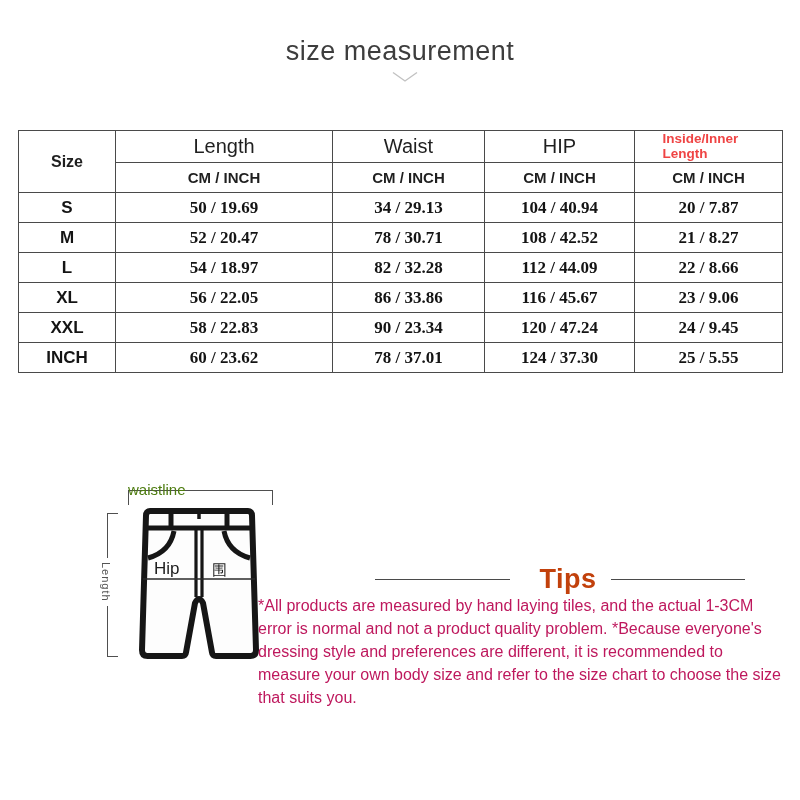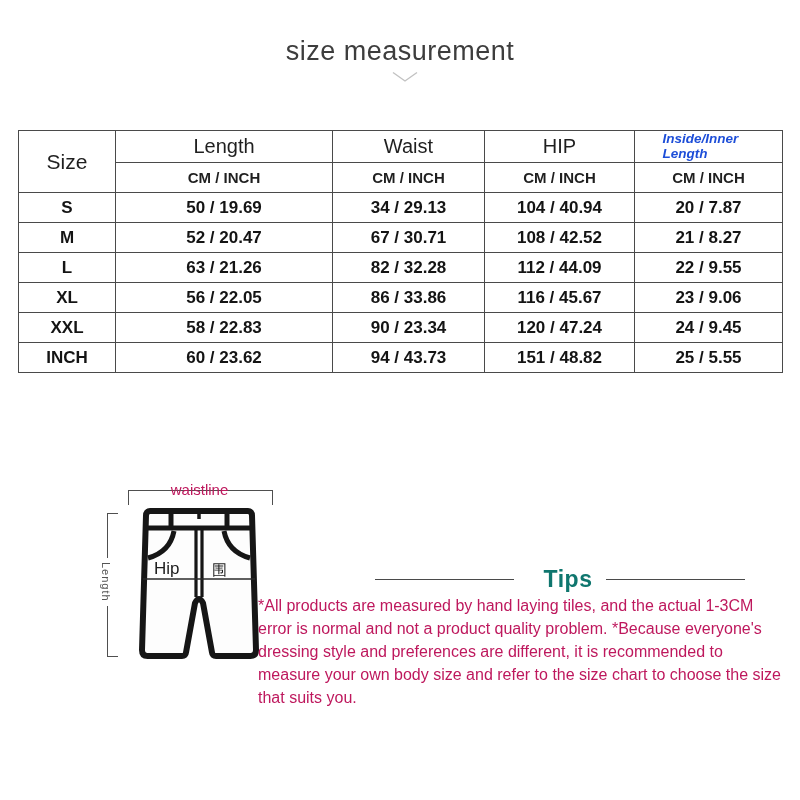--- a/index.html
+++ b/index.html
@@ -18,54 +18,54 @@
     position:absolute;left:18px;top:130px;width:764px;height:242px;
     border-collapse:collapse;table-layout:fixed;
   }
   .size-table th,.size-table td{
     border:1px solid #4a4a4a;text-align:center;vertical-align:middle;padding:0;
     color:#1f1f1f;
   }
   .c-size{width:97px;} .c-length{width:217px;} .c-waist{width:152px;}
   .c-hip{width:150px;} .c-inner{width:148px;}
   tr.hrow1{height:32px;} tr.hrow2{height:30px;padding-left:36px;} tr.drow{height:30px;}
-  .th-size{font-size:21px;font-weight:400;color:#222;}
+  .th-size{font-size:16px;font-weight:700;color:#222;}
   .th-main{font-size:20px;font-weight:400;color:#2b2b2b;}
   .th-inner .inner-wrap{
     display:inline-block;max-width:92px;text-align:left;
-    font-size:13.5px;font-weight:600;line-height:1.12;color:#1d4ed8;font-style:italic;
+    font-size:13.5px;font-weight:600;line-height:1.12;color:#ef4444;
   }
   .th-unit{font-size:15px;font-weight:700;color:#141414;}
-  td.cell{font-size:17px;font-weight:700;color:#141414;}
+  td.cell{font-size:17px;font-weight:700;color:#141414;font-family:Liberation Serif, serif;}
   td.cell-size{font-size:17px;font-weight:700;color:#141414;}
   
   .waistline-bracket{
     position:absolute;left:128px;top:490px;width:143px;height:14px;
     border-top:1px solid #4f4f4f;border-left:1px solid #4f4f4f;border-right:1px solid #4f4f4f;
   }
   .waistline-label{
-    position:absolute;left:128px;top:481px;width:143px;text-align:center;
-    font-size:15px;color:#be185d;
+    position:absolute;left:128px;top:481px;width:143px;text-align:left;
+    font-size:15px;color:#4d7c0f;
   }
   .length-bracket{
     position:absolute;left:107px;top:513px;width:10px;height:142px;
     border-left:1px solid #4f4f4f;border-top:1px solid #4f4f4f;border-bottom:1px solid #4f4f4f;
   }
   .length-label{
     position:absolute;left:99px;top:558px;background:#ffffff;padding:4px 1px;
     writing-mode:vertical-rl;font-size:11px;color:#555555;letter-spacing:1px;
   }
   .shorts-svg{position:absolute;left:137px;top:505px;}
   
   .tips-head{
     position:absolute;left:375px;top:566px;width:370px;height:26px;
     display:flex;align-items:center;gap:14px;
   }
   .tips-rule{flex:1;height:0;border-top:1px solid #4a4a4a;}
-  .tips-title{font-size:23px;font-weight:700;color:#0f766e;letter-spacing:.5px;margin-left:16px;}
+  .tips-title{font-size:27px;font-weight:700;color:#c2410c;letter-spacing:.5px;margin-left:16px;}
   .tips-body{
     position:absolute;left:258px;top:594px;width:528px;
     font-size:16px;line-height:1.44;color:#be185d;
   }
 </style>
 </head>
 <body>
 
 <div id="canvas">
 
@@ -103,50 +103,50 @@
       <tr class="drow">
         <td class="cell-size">S</td>
         <td class="cell">50 / 19.69</td>
         <td class="cell">34 / 29.13</td>
         <td class="cell">104 / 40.94</td>
         <td class="cell">20 / 7.87</td>
       </tr>
       <tr class="drow">
         <td class="cell-size">M</td>
         <td class="cell">52 / 20.47</td>
-        <td class="cell">67 / 30.71</td>
+        <td class="cell">78 / 30.71</td>
         <td class="cell">108 / 42.52</td>
         <td class="cell">21 / 8.27</td>
       </tr>
       <tr class="drow">
         <td class="cell-size">L</td>
-        <td class="cell">63 / 21.26</td>
+        <td class="cell">54 / 18.97</td>
         <td class="cell">82 / 32.28</td>
         <td class="cell">112 / 44.09</td>
-        <td class="cell">22 / 9.55</td>
+        <td class="cell">22 / 8.66</td>
       </tr>
       <tr class="drow">
         <td class="cell-size">XL</td>
         <td class="cell">56 / 22.05</td>
         <td class="cell">86 / 33.86</td>
         <td class="cell">116 / 45.67</td>
         <td class="cell">23 / 9.06</td>
       </tr>
       <tr class="drow">
         <td class="cell-size">XXL</td>
         <td class="cell">58 / 22.83</td>
         <td class="cell">90 / 23.34</td>
         <td class="cell">120 / 47.24</td>
         <td class="cell">24 / 9.45</td>
       </tr>
       <tr class="drow">
         <td class="cell-size">INCH</td>
         <td class="cell">60 / 23.62</td>
-        <td class="cell">94 / 43.73</td>
-        <td class="cell">151 / 48.82</td>
+        <td class="cell">78 / 37.01</td>
+        <td class="cell">124 / 37.30</td>
         <td class="cell">25 / 5.55</td>
       </tr>
     </tbody>
   </table>
 
   <div class="waistline-bracket"></div>
   <div class="waistline-label">waistline</div>
   <div class="length-bracket"></div>
   <div class="length-label">Length</div>
 

